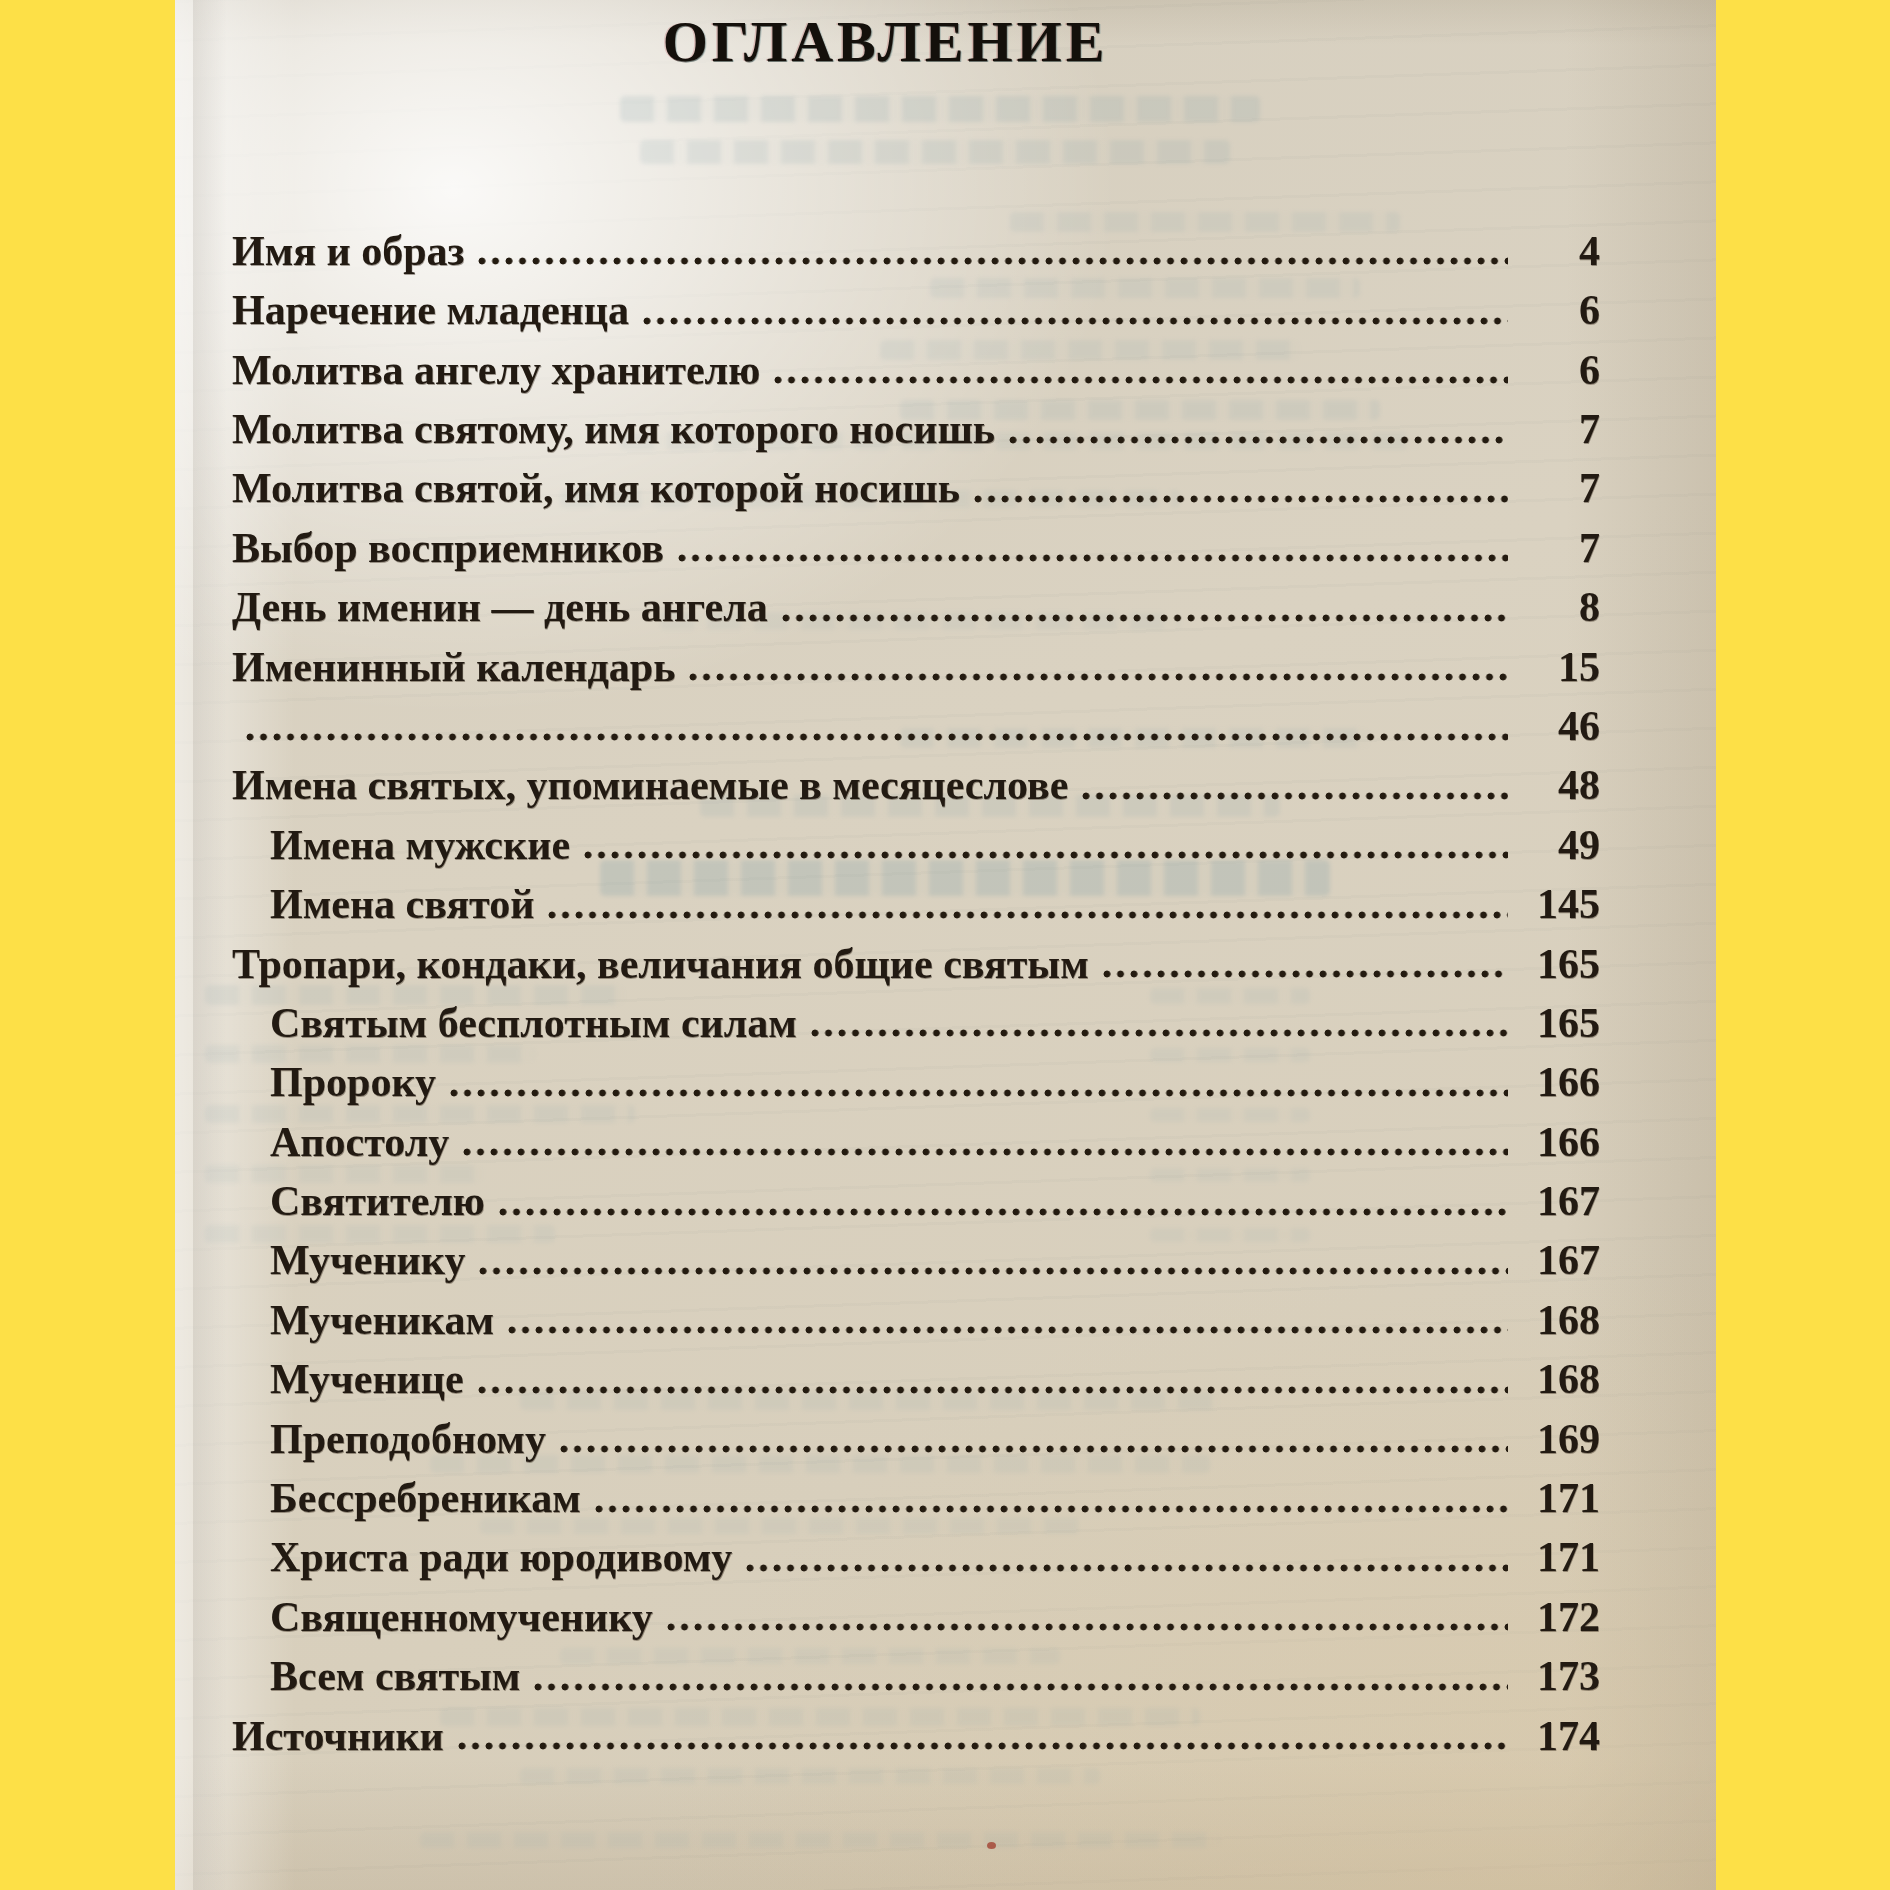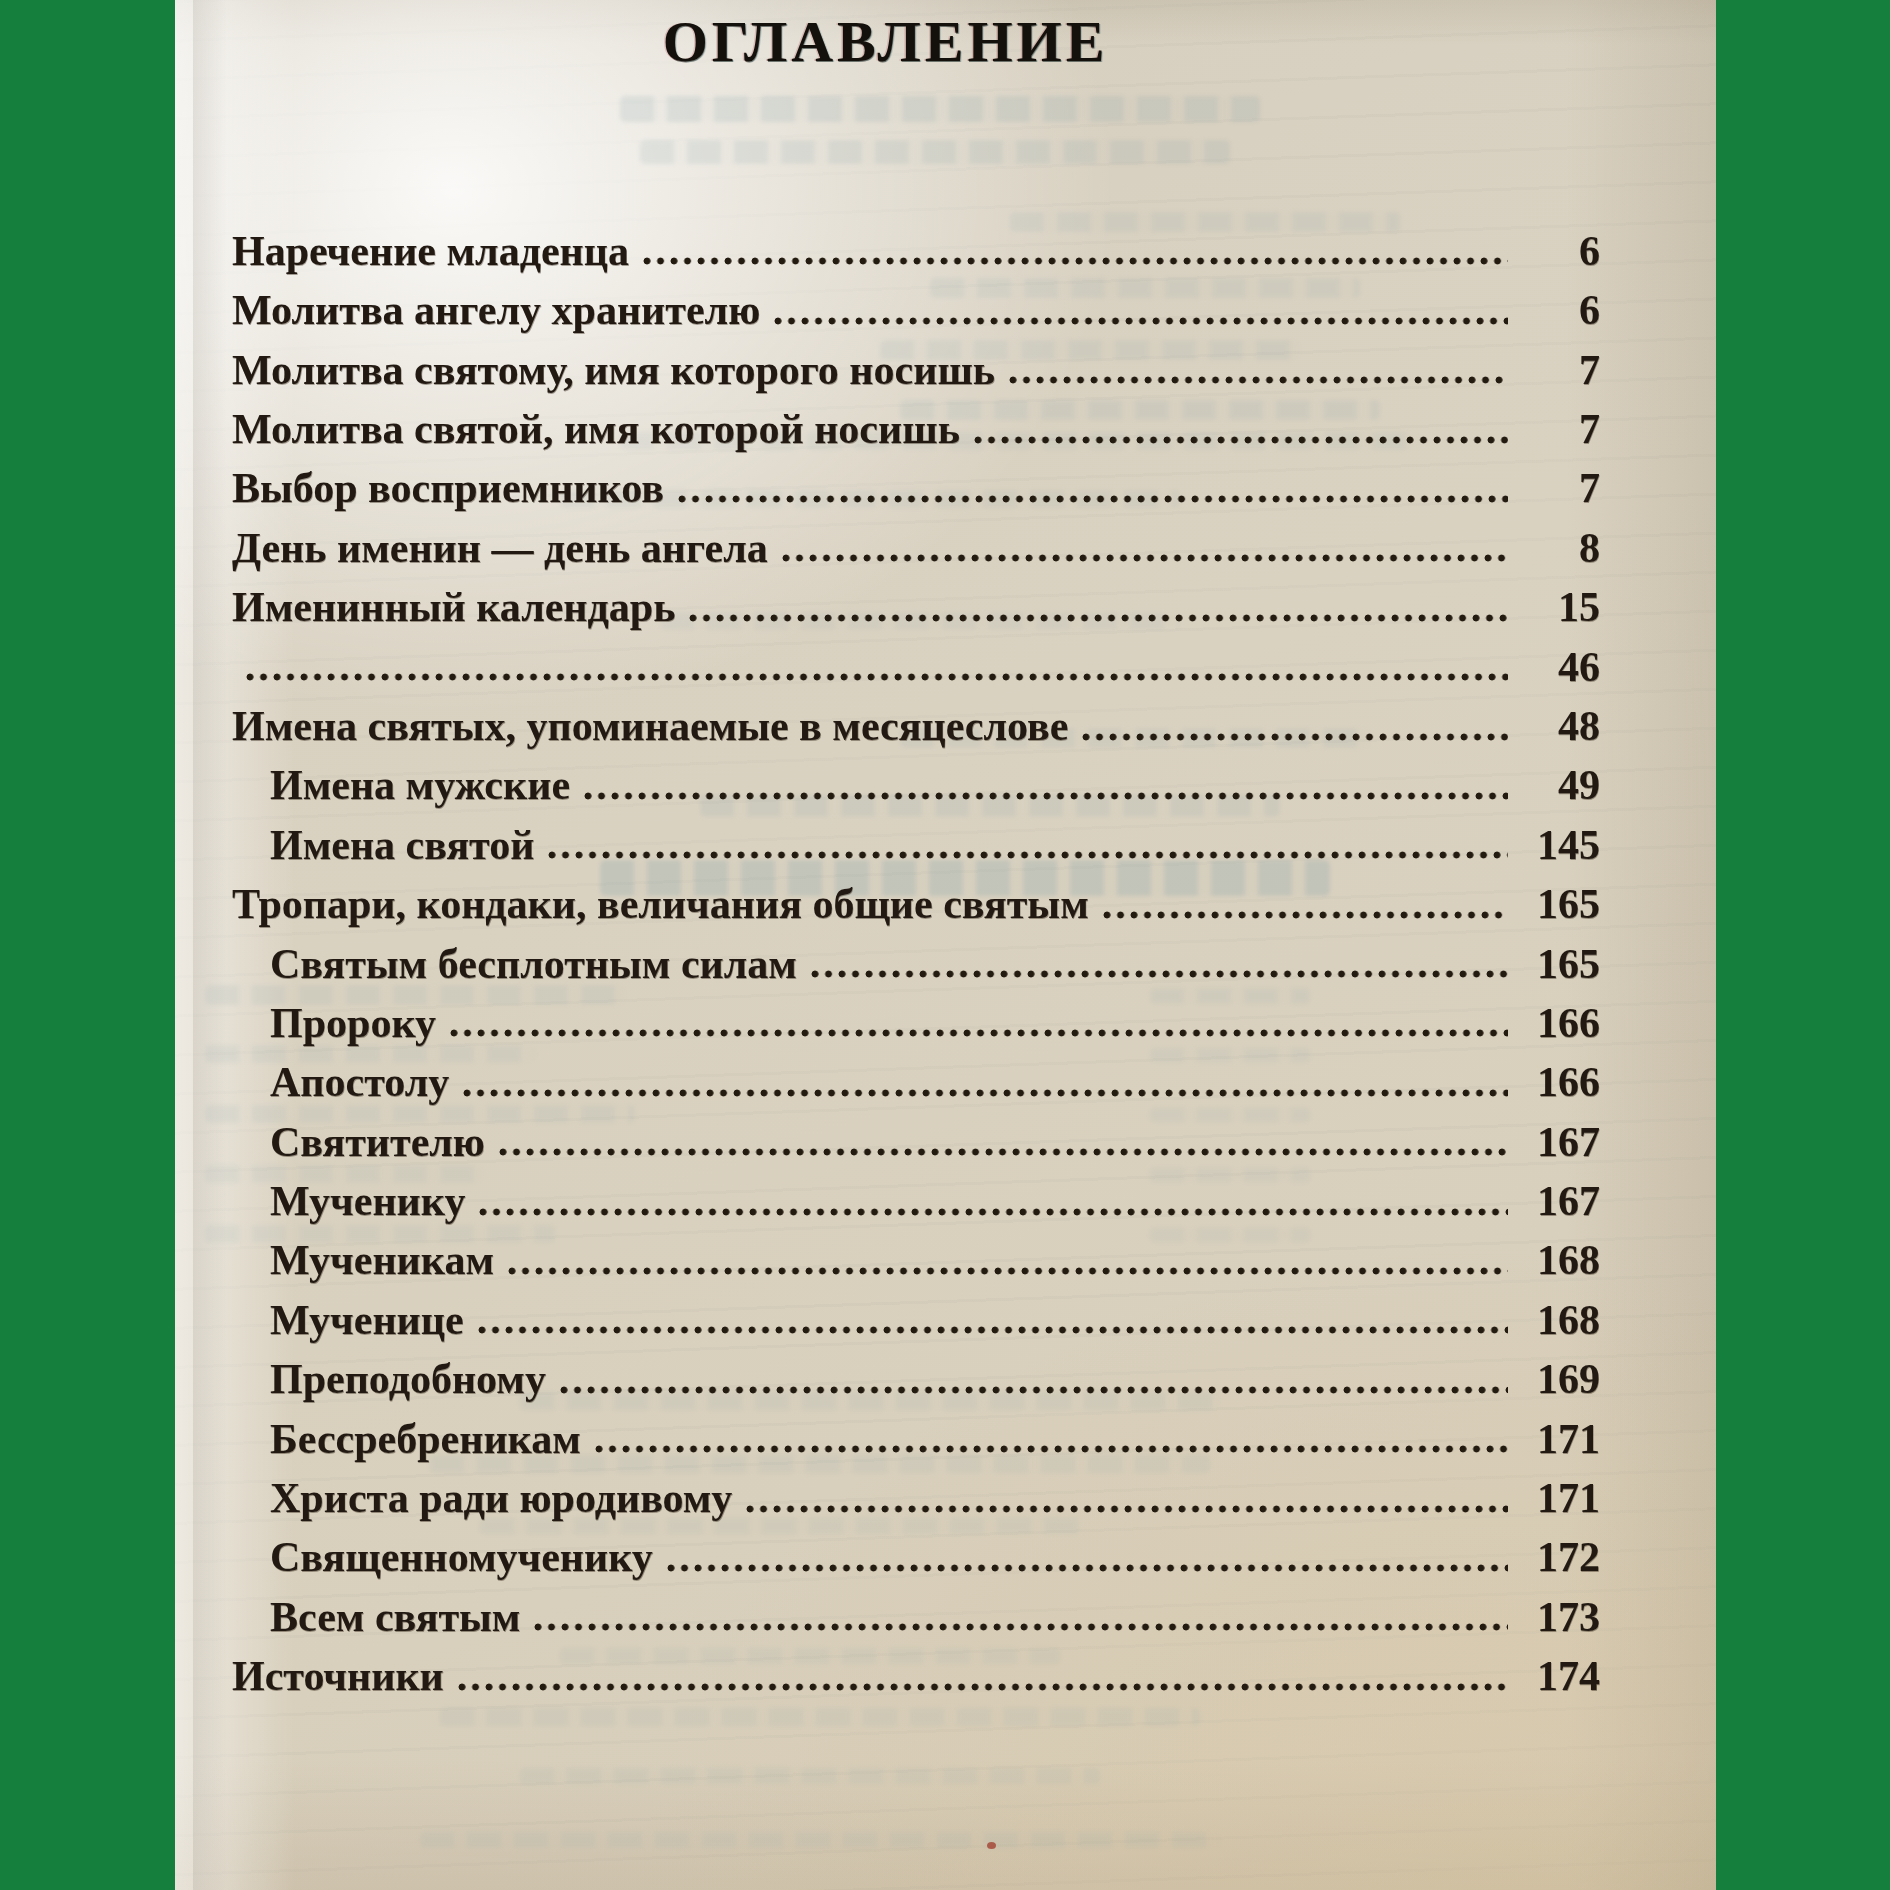--- a/index.html
+++ b/index.html
@@ -5,21 +5,21 @@
   html, body {
     margin: 0; padding: 0;
     width: 1890px; height: 1890px;
     background: #ffffff;
     overflow: hidden;
     font-family: "Liberation Serif", "DejaVu Serif", serif;
   }
   .photo {
     position: relative;
     width: 1890px; height: 1890px;
-    background: #15803d;
+    background: #fde047;
   }
   
   .page {
     position: absolute;
     left: 175px; top: 0;
     width: 1541px; height: 1890px;
     background:
       radial-gradient(950px 750px at 18% 10%, rgba(255,255,255,0.88), rgba(255,255,255,0) 70%),
       radial-gradient(1250px 950px at 88% 102%, rgba(216,192,148,0.38), rgba(216,192,148,0) 72%),
       linear-gradient(to right, rgba(255,255,255,0.55), rgba(255,255,255,0) 120px),
@@ -124,20 +124,25 @@
       <i class="ghost" style="left: 30px; top: 1225px; width: 350px; height: 18px; opacity: 0.16;"></i>
       <i class="ghost" style="left: 975px; top: 1228px; width: 160px; height: 14px; opacity: 0.15;"></i>
       <i class="ghost" style="left: 345px; top: 1392px; width: 700px; height: 18px; opacity: 0.18;"></i>
       <i class="ghost" style="left: 255px; top: 1455px; width: 780px; height: 18px; opacity: 0.18;"></i>
       <i class="ghost" style="left: 305px; top: 1518px; width: 600px; height: 16px; opacity: 0.16;"></i>
       <i class="ghost" style="left: 385px; top: 1648px; width: 500px; height: 16px; opacity: 0.16;"></i>
       <i class="ghost" style="left: 265px; top: 1708px; width: 760px; height: 18px; opacity: 0.18;"></i>
       <i class="ghost" style="left: 345px; top: 1768px; width: 580px; height: 16px; opacity: 0.16;"></i>
       <i class="ghost" style="left: 245px; top: 1832px; width: 800px; height: 16px; opacity: 0.16;"></i>
       <div class="toc">
+  <div class="row">
+    <span class="label">Имя и образ</span>
+    <span class="dots"></span>
+    <span class="num">4</span>
+  </div>
 
   <div class="row">
     <span class="label">Наречение младенца</span>
     <span class="dots"></span>
     <span class="num">6</span>
   </div>
 
   <div class="row">
     <span class="label">Молитва ангелу хранителю</span>
     <span class="dots"></span>

